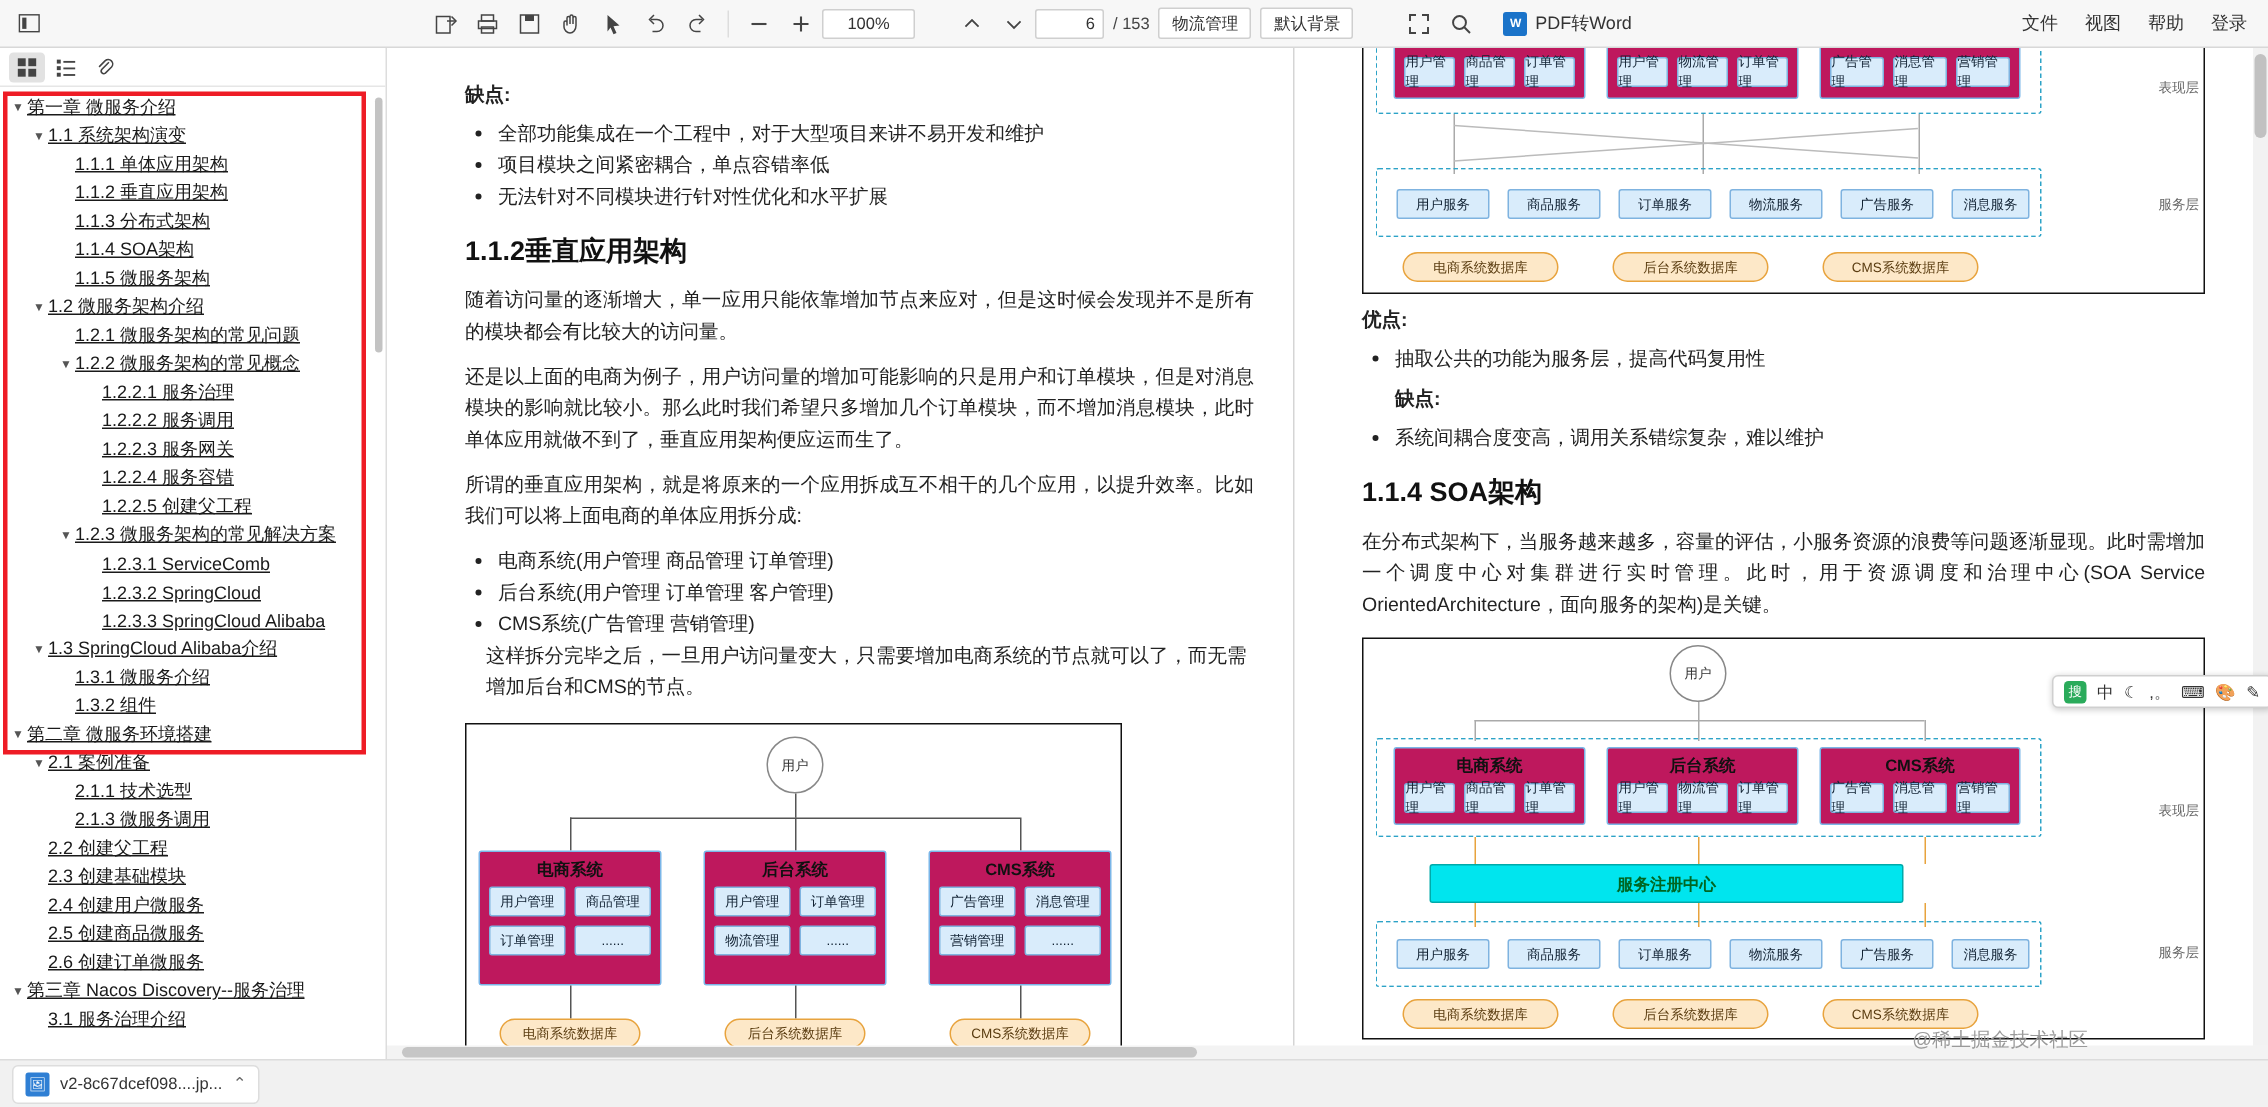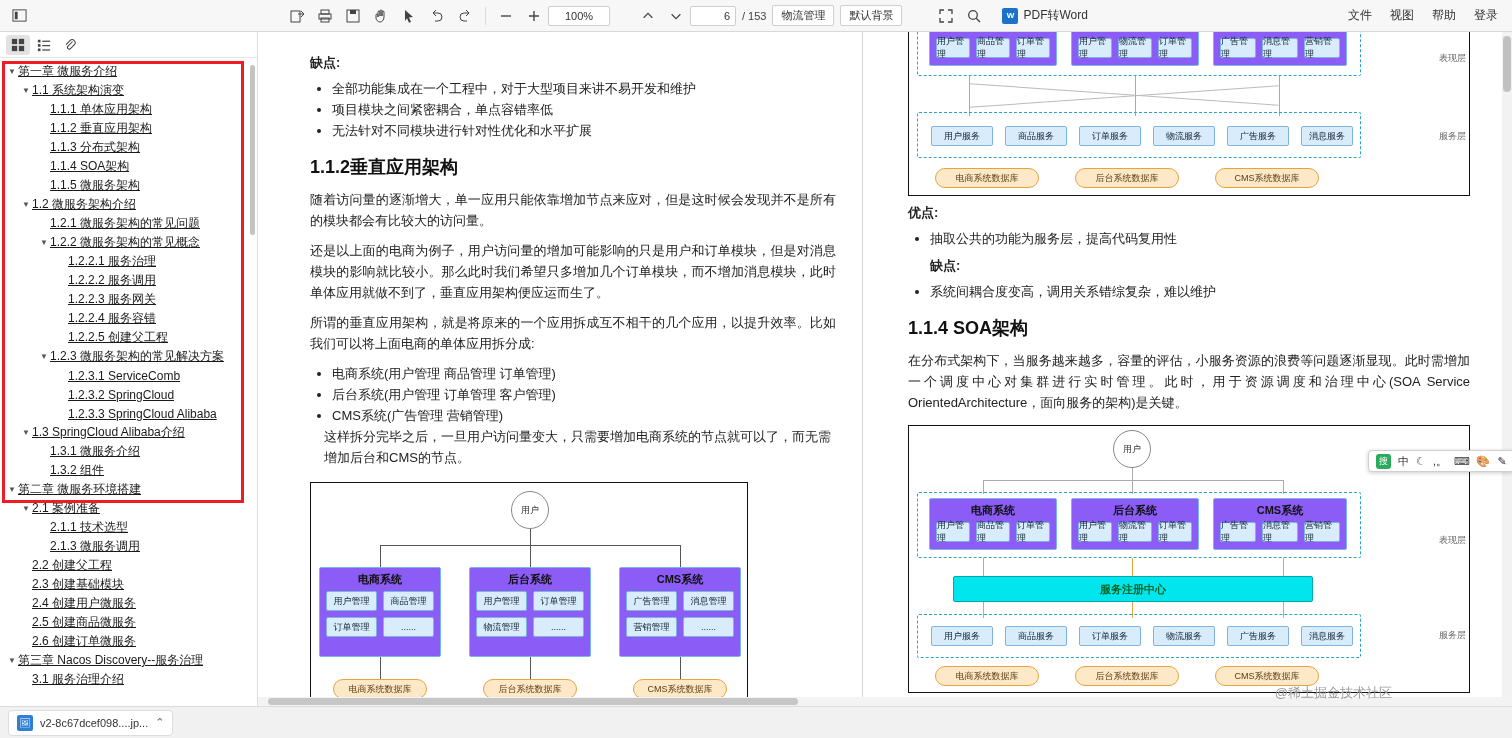--- a/index.html
+++ b/index.html
@@ -101,21 +101,21 @@
   .diagram-left {
     position:relative; width:438px; height:232px; border:1px solid #111; margin:14px 0 10px 0;
     background:#fff;
   }
   .user-node {
     position:absolute; left:200px; top:8px; width:38px; height:38px; border-radius:50%;
     border:1px solid #888; display:flex; align-items:center; justify-content:center;
     font-size:9px; color:#333; background:#fff;
   }
   .sysbox {
-    position:absolute; border:1px solid #7ab6e8; background:#8b5cf6; border-radius:2px;
+    position:absolute; border:1px solid #7ab6e8; background:#be185d; border-radius:2px;
   }
   .sysbox .t { text-align:center; font-size:11px; font-weight:bold; color:#111; padding:4px 0 4px; }
   .cellrow { display:flex; justify-content:space-around; padding:0 6px 6px; gap:6px; }
   .cell {
     flex:1; height:20px; border:1px solid #7fb3e0; background:#d9ecfb; border-radius:2px;
     font-size:9px; display:flex; align-items:center; justify-content:center; color:#123;
   }
   .dbpill {
     position:absolute; height:20px; border:1px solid #e8a33d; background:#fde8c8; border-radius:10px;
     font-size:9px; display:flex; align-items:center; justify-content:center; color:#5a3c10;
@@ -626,21 +626,21 @@
             <div class="cell">消息管理</div>
             <div class="cell">营销管理</div>
           </div>
       </div>
       <div class="tagright" style="top:108px;">表现层</div>
 
       <div class="line" style="left:74px;top:132px;width:1px;height:18px;background:#e8a33d;"></div>
       <div class="line" style="left:223px;top:132px;width:1px;height:18px;background:#e8a33d;"></div>
       <div class="line" style="left:374px;top:132px;width:1px;height:18px;background:#e8a33d;"></div>
 
-      <div class="regbar" style="left:44px;top:150px;width:360px;">服务注册中心</div>
+      <div class="regbar" style="left:44px;top:150px;width:316px;">服务注册中心</div>
 
       <div class="line" style="left:74px;top:176px;width:1px;height:16px;background:#e8a33d;"></div>
       <div class="line" style="left:223px;top:176px;width:1px;height:16px;background:#e8a33d;"></div>
       <div class="line" style="left:374px;top:176px;width:1px;height:16px;background:#e8a33d;"></div>
 
       <div class="dashbox" style="left:8px;top:188px;width:444px;height:44px;"></div>
       <div class="svc" style="left:22px;top:200px;width:62px;">用户服务</div>
       <div class="svc" style="left:96px;top:200px;width:62px;">商品服务</div>
       <div class="svc" style="left:170px;top:200px;width:62px;">订单服务</div>
       <div class="svc" style="left:244px;top:200px;width:62px;">物流服务</div>

